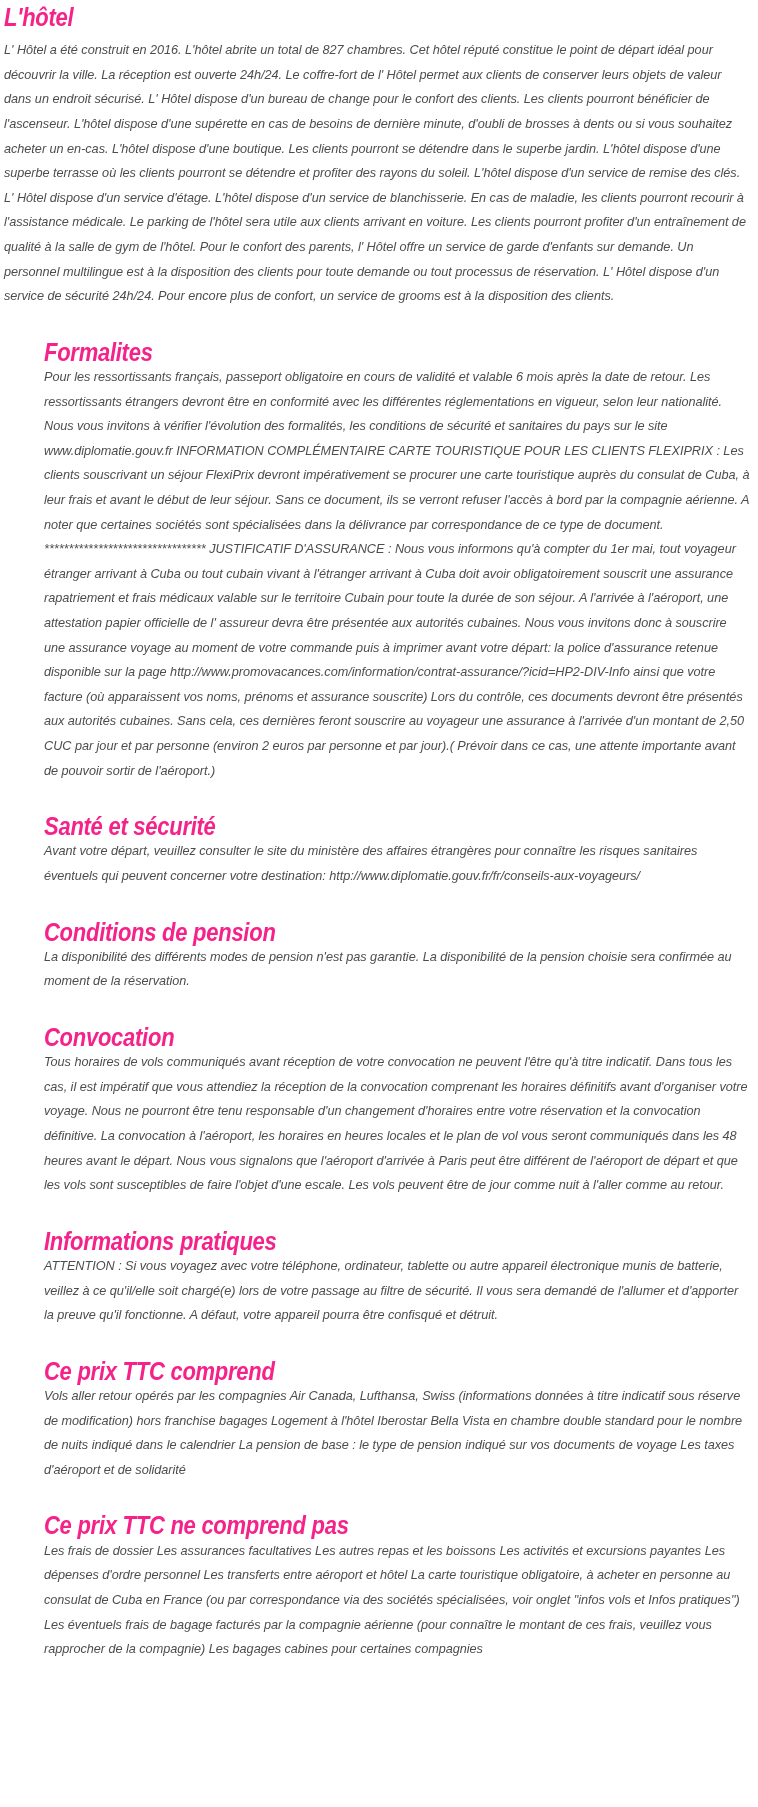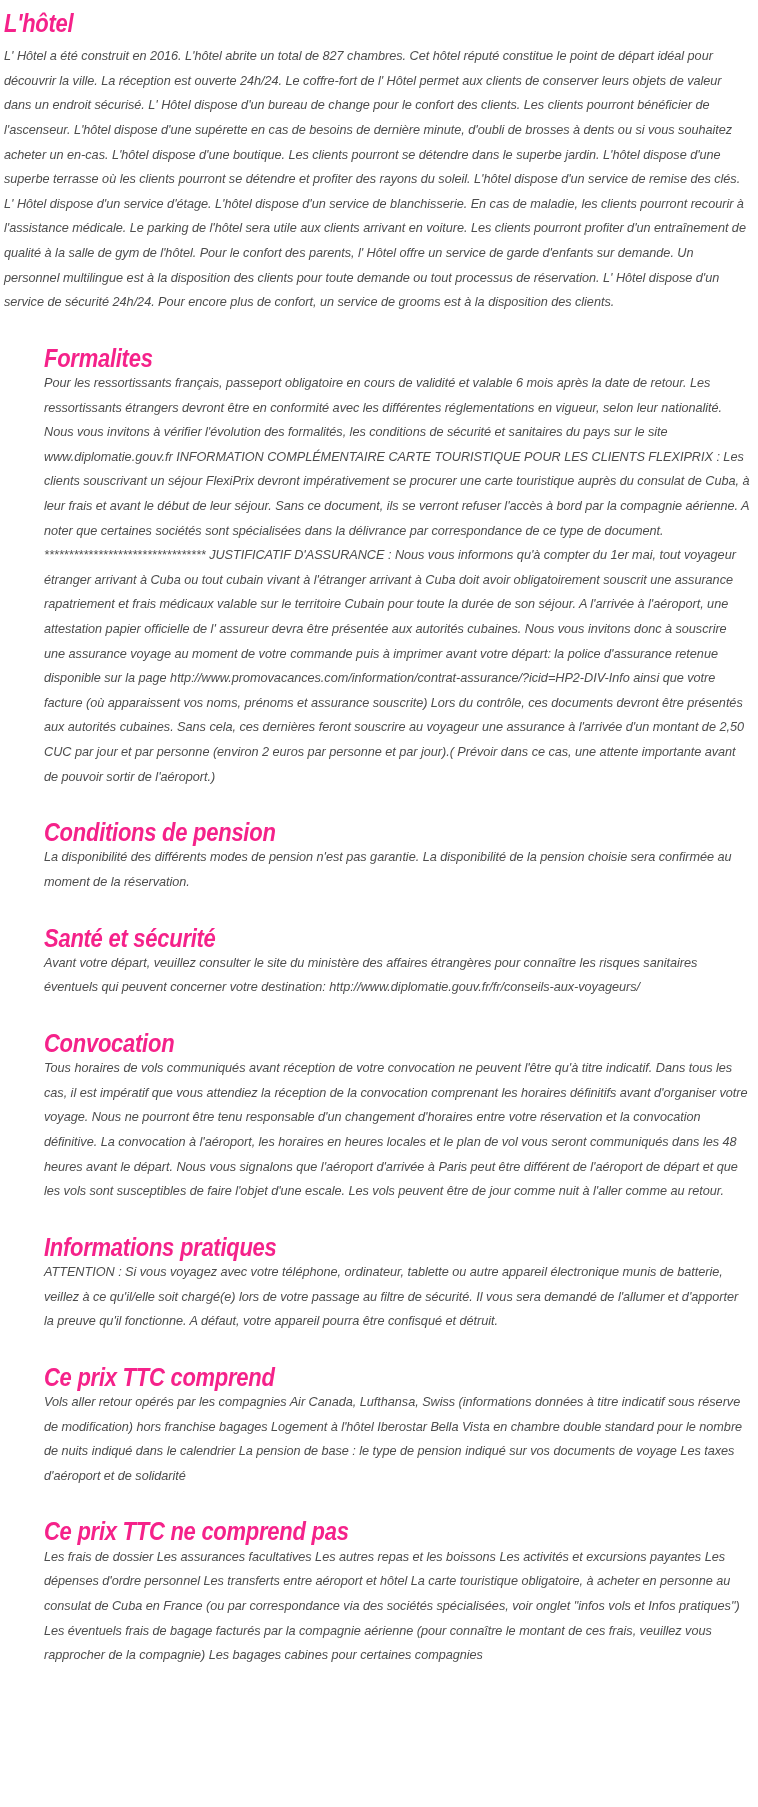--- a/index.html
+++ b/index.html
@@ -8,21 +8,21 @@
     background: #ffffff;
   }
   body {
     width: 758px;
     font-family: "Liberation Sans", sans-serif;
     -webkit-font-smoothing: antialiased;
   }
   .page {
     width: 758px;
     box-sizing: border-box;
-    padding: 10px 8px 10px 4px;
+    padding: 4px 8px 10px 4px;
     background: #ffffff;
   }
   h2.section-heading {
     font-family: "Liberation Sans Narrow", "Liberation Sans", sans-serif;
     font-style: italic;
     font-weight: bold;
     color: #F5228A;
     font-size: 25px;
     line-height: 1.05;
     letter-spacing: -0.3px;
@@ -65,28 +65,28 @@
   <section class="section" id="sec-hotel">
     <h2 class="section-heading" style="color: rgb(245, 34, 138);">L'hôtel</h2>
     <p class="section-body" style="color: rgb(77, 77, 77);">L' Hôtel a été construit en 2016. L'hôtel abrite un total de 827 chambres. Cet hôtel réputé constitue le point de départ idéal pour découvrir la ville. La réception est ouverte 24h/24. Le coffre-fort de l' Hôtel permet aux clients de conserver leurs objets de valeur dans un endroit sécurisé. L' Hôtel dispose d'un bureau de change pour le confort des clients. Les clients pourront bénéficier de l'ascenseur. L'hôtel dispose d'une supérette en cas de besoins de dernière minute, d'oubli de brosses à dents ou si vous souhaitez acheter un en-cas. L'hôtel dispose d'une boutique. Les clients pourront se détendre dans le superbe jardin. L'hôtel dispose d'une superbe terrasse où les clients pourront se détendre et profiter des rayons du soleil. L'hôtel dispose d'un service de remise des clés. L' Hôtel dispose d'un service d'étage. L'hôtel dispose d'un service de blanchisserie. En cas de maladie, les clients pourront recourir à l'assistance médicale. Le parking de l'hôtel sera utile aux clients arrivant en voiture. Les clients pourront profiter d'un entraînement de qualité à la salle de gym de l'hôtel. Pour le confort des parents, l' Hôtel offre un service de garde d'enfants sur demande. Un personnel multilingue est à la disposition des clients pour toute demande ou tout processus de réservation. L' Hôtel dispose d'un service de sécurité 24h/24. Pour encore plus de confort, un service de grooms est à la disposition des clients.</p>
   </section>
 
   <section class="section" id="sec-formalites">
     <h2 class="section-heading" style="color: rgb(245, 34, 138);">Formalites</h2>
     <p class="section-body" style="color: rgb(77, 77, 77);">Pour les ressortissants français, passeport obligatoire en cours de validité et valable 6 mois après la date de retour. Les ressortissants étrangers devront être en conformité avec les différentes réglementations en vigueur, selon leur nationalité. Nous vous invitons à vérifier l'évolution des formalités, les conditions de sécurité et sanitaires du pays sur le site www.diplomatie.gouv.fr INFORMATION COMPLÉMENTAIRE CARTE TOURISTIQUE POUR LES CLIENTS FLEXIPRIX : Les clients souscrivant un séjour FlexiPrix devront impérativement se procurer une carte touristique auprès du consulat de Cuba, à leur frais et avant le début de leur séjour. Sans ce document, ils se verront refuser l'accès à bord par la compagnie aérienne. A noter que certaines sociétés sont spécialisées dans la délivrance par correspondance de ce type de document. ********************************* JUSTIFICATIF D'ASSURANCE : Nous vous informons qu'à compter du 1er mai, tout voyageur étranger arrivant à Cuba ou tout cubain vivant à l'étranger arrivant à Cuba doit avoir obligatoirement souscrit une assurance rapatriement et frais médicaux valable sur le territoire Cubain pour toute la durée de son séjour. A l'arrivée à l'aéroport, une attestation papier officielle de l' assureur devra être présentée aux autorités cubaines. Nous vous invitons donc à souscrire une assurance voyage au moment de votre commande puis à imprimer avant votre départ: la police d'assurance retenue disponible sur la page http://www.promovacances.com/information/contrat-assurance/?icid=HP2-DIV-Info ainsi que votre facture (où apparaissent vos noms, prénoms et assurance souscrite) Lors du contrôle, ces documents devront être présentés aux autorités cubaines. Sans cela, ces dernières feront souscrire au voyageur une assurance à l'arrivée d'un montant de 2,50 CUC par jour et par personne (environ 2 euros par personne et par jour).( Prévoir dans ce cas, une attente importante avant de pouvoir sortir de l'aéroport.)</p>
   </section>
 
+  <section class="section" id="sec-sante">
+    <h2 class="section-heading" style="color: rgb(245, 34, 138);">Santé et sécurité</h2>
+    <p class="section-body" style="color: rgb(77, 77, 77);">Avant votre départ, veuillez consulter le site du ministère des affaires étrangères pour connaître les risques sanitaires éventuels qui peuvent concerner votre destination: http://www.diplomatie.gouv.fr/fr/conseils-aux-voyageurs/</p>
+  </section>
+
   <section class="section" id="sec-conditions">
     <h2 class="section-heading" style="color: rgb(245, 34, 138);">Conditions de pension</h2>
     <p class="section-body" style="color: rgb(77, 77, 77);">La disponibilité des différents modes de pension n'est pas garantie. La disponibilité de la pension choisie sera confirmée au moment de la réservation.</p>
-  </section>
-
-  <section class="section" id="sec-sante">
-    <h2 class="section-heading" style="color: rgb(245, 34, 138);">Santé et sécurité</h2>
-    <p class="section-body" style="color: rgb(77, 77, 77);">Avant votre départ, veuillez consulter le site du ministère des affaires étrangères pour connaître les risques sanitaires éventuels qui peuvent concerner votre destination: http://www.diplomatie.gouv.fr/fr/conseils-aux-voyageurs/</p>
   </section>
 
   <section class="section" id="sec-convocation">
     <h2 class="section-heading" style="color: rgb(245, 34, 138);">Convocation</h2>
     <p class="section-body" style="color: rgb(77, 77, 77);">Tous horaires de vols communiqués avant réception de votre convocation ne peuvent l'être qu'à titre indicatif. Dans tous les cas, il est impératif que vous attendiez la réception de la convocation comprenant les horaires définitifs avant d'organiser votre voyage. Nous ne pourront être tenu responsable d'un changement d'horaires entre votre réservation et la convocation définitive. La convocation à l'aéroport, les horaires en heures locales et le plan de vol vous seront communiqués dans les 48 heures avant le départ. Nous vous signalons que l'aéroport d'arrivée à Paris peut être différent de l'aéroport de départ et que les vols sont susceptibles de faire l'objet d'une escale. Les vols peuvent être de jour comme nuit à l'aller comme au retour.</p>
   </section>
 
   <section class="section" id="sec-infos">
     <h2 class="section-heading" style="color: rgb(245, 34, 138);">Informations pratiques</h2>
     <p class="section-body" style="color: rgb(77, 77, 77);">ATTENTION : Si vous voyagez avec votre téléphone, ordinateur, tablette ou autre appareil électronique munis de batterie, veillez à ce qu'il/elle soit chargé(e) lors de votre passage au filtre de sécurité. Il vous sera demandé de l'allumer et d'apporter la preuve qu'il fonctionne. A défaut, votre appareil pourra être confisqué et détruit.</p>

